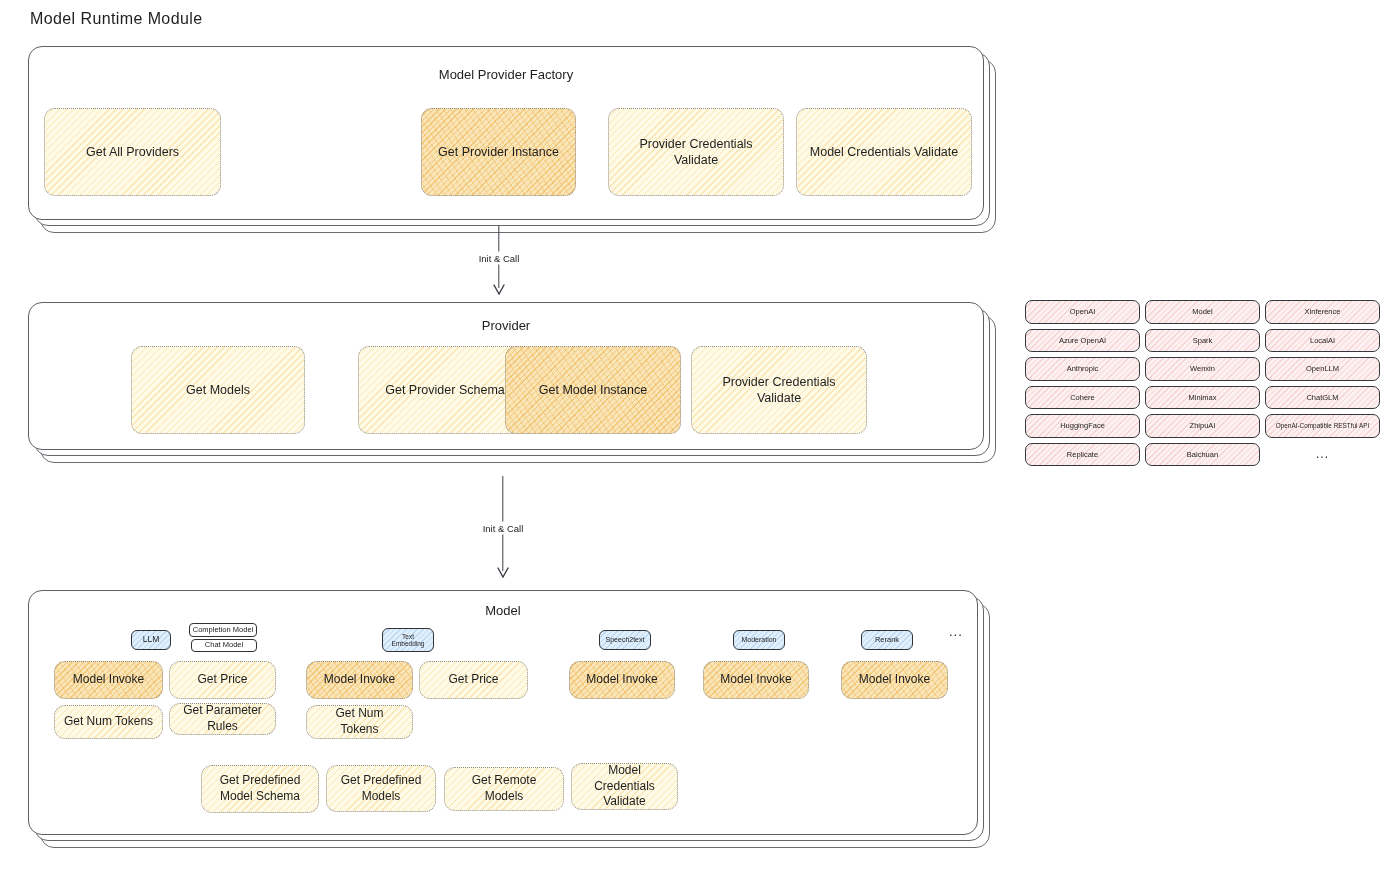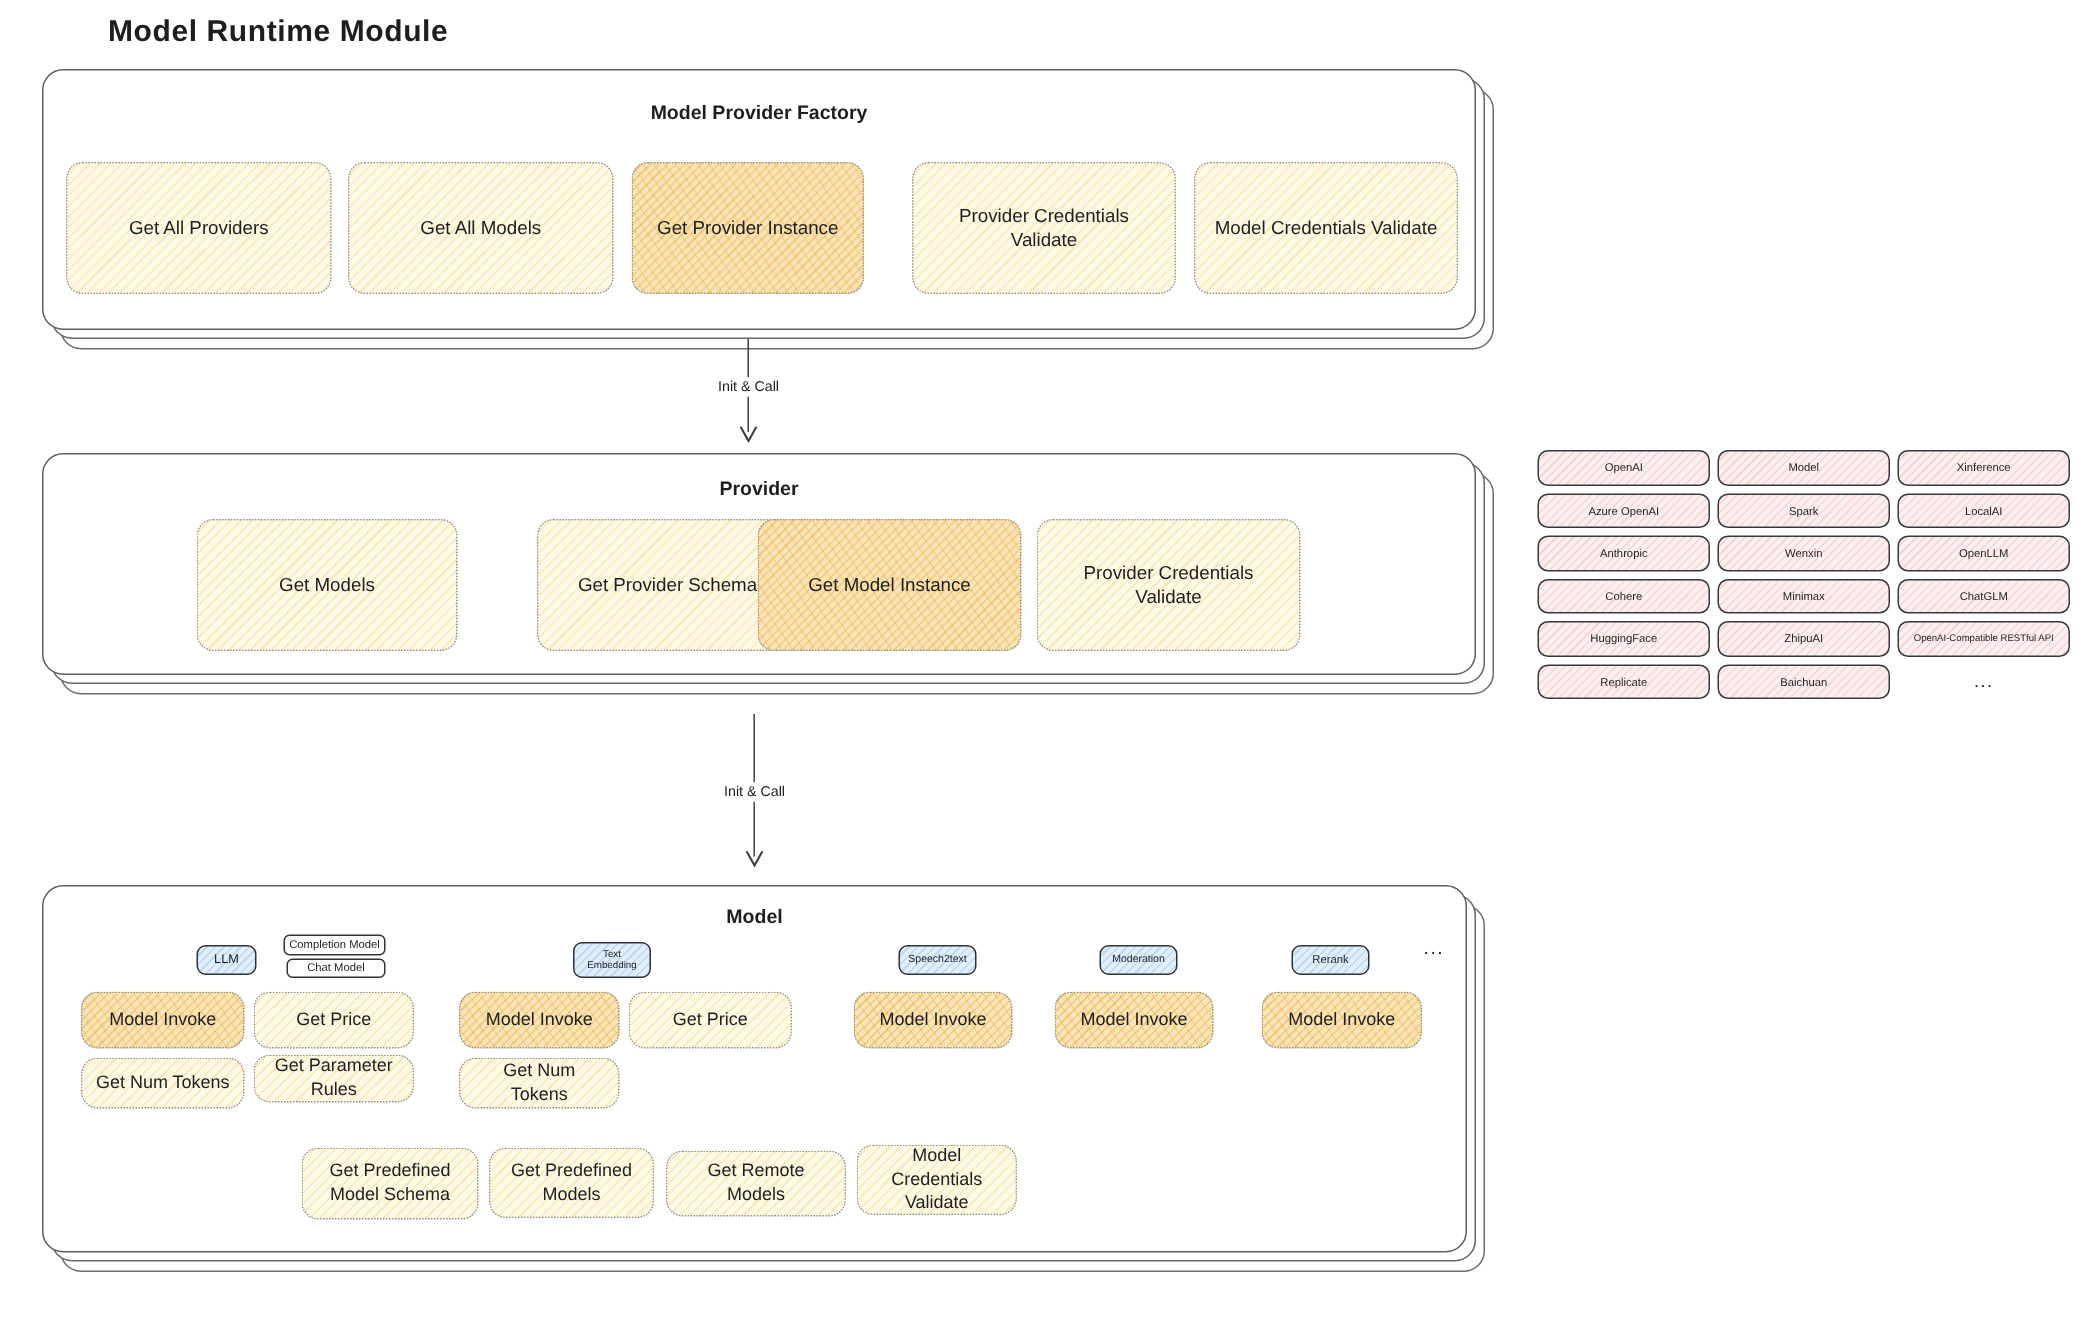--- a/index.html
+++ b/index.html
@@ -2,30 +2,30 @@
 <html><head>
 <meta charset="utf-8">
 <style>
   html,body { margin:0; padding:0; background:#ffffff; }
   body { width:1393px; height:880px; position:relative; overflow:hidden;
          font-family:"Liberation Sans","DejaVu Sans",sans-serif; color:#1e1e1e; }
 
   .abs { position:absolute; box-sizing:border-box; }
 
   
-  .page-title { left:30px; top:10px; font-size:20px; font-weight:bold; letter-spacing:.4px;margin-left:42px; }
+  .page-title { left:30px; top:10px; font-size:16px; font-weight:normal; letter-spacing:.4px; }
 
   
   .stackwrap {}
   .sheet { position:absolute; left:0; top:0; width:100%; height:100%;
            background:#fff; border:1.3px solid #5c5f64; border-radius:14px; box-sizing:border-box; }
   .sheet.s2 { transform:translate(12px,13px); border-color:#6a6d72; }
   .sheet.s1 { transform:translate(6px,6px); border-color:#63666b; }
   .sheet.main { transform:none; }
-  .boxtitle { position:absolute; left:0; right:0; text-align:center; font-size:13px; color:#1e1e1e;font-weight:bold; }
+  .boxtitle { position:absolute; left:0; right:0; text-align:center; font-size:13px; color:#1e1e1e; }
 
   
   .btn { position:absolute; display:flex; align-items:center; justify-content:center;
          text-align:center; font-size:12.5px; line-height:1.3; color:#1e1e1e;
          border:1.4px dotted #8f8f8f; border-radius:11px; padding:2px 8px; box-sizing:border-box; }
   .fill-yellow { background-color:#fffae6;
     background-image:repeating-linear-gradient(135deg, rgba(240,198,96,.38) 0 1px, transparent 1px 5px); }
   .fill-orange { background-color:#fae5b8;
     background-image:
       repeating-linear-gradient(135deg, rgba(235,166,52,.45) 0 1px, transparent 1px 4px),
@@ -62,21 +62,20 @@
 <body>
 
 <div class="abs page-title">Model Runtime Module</div>
 
 <div class="abs stackwrap" style="left:28px; top:46px; width:956px; height:174px;">
   <div class="sheet s2"></div>
   <div class="sheet s1"></div>
   <div class="sheet main">
     <div class="boxtitle" style="top:20px;">Model Provider Factory</div>
     <div class="btn fill-yellow" style="left:15px; top:61px; width:177px; height:88px;">Get All Providers</div>
-    <div class="btn fill-yellow" style="left:203px; top:61px; width:177px; height:88px;">Get All Models</div>
     <div class="btn fill-orange" style="left:392px; top:61px; width:155px; height:88px;">Get Provider Instance</div>
     <div class="btn fill-yellow" style="left:579px; top:61px; width:176px; height:88px;">Provider Credentials Validate</div>
     <div class="btn fill-yellow" style="left:767px; top:61px; width:176px; height:88px;">Model Credentials Validate</div>
   </div>
 </div>
 
 <div class="arrow" style="left:492px; top:226px; height:69px;">
   <div class="arrow-line"></div>
   <svg class="arrow-head" width="13" height="11" viewBox="0 0 13 11">
     <path d="M1.5 1 L6.5 10 L11.5 1" stroke="#3c4045" stroke-width="1.4" fill="none" stroke-linecap="round"></path>

